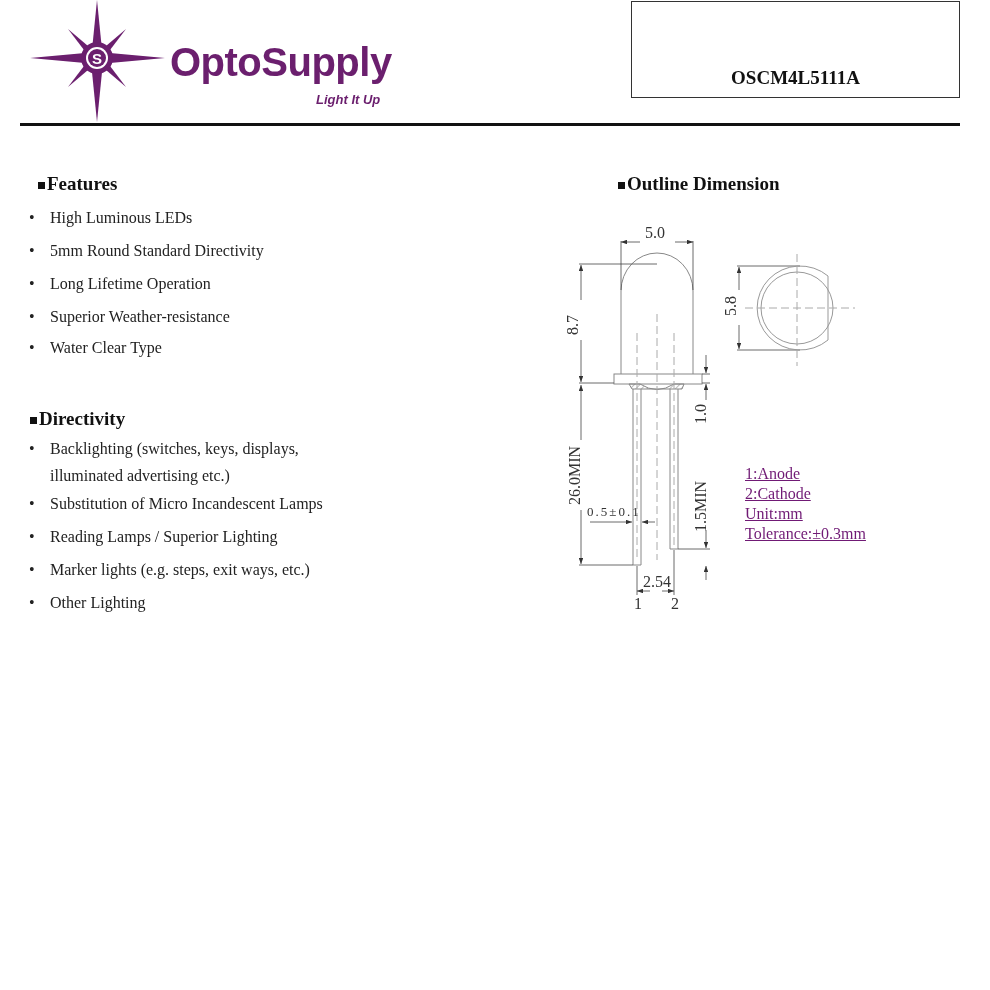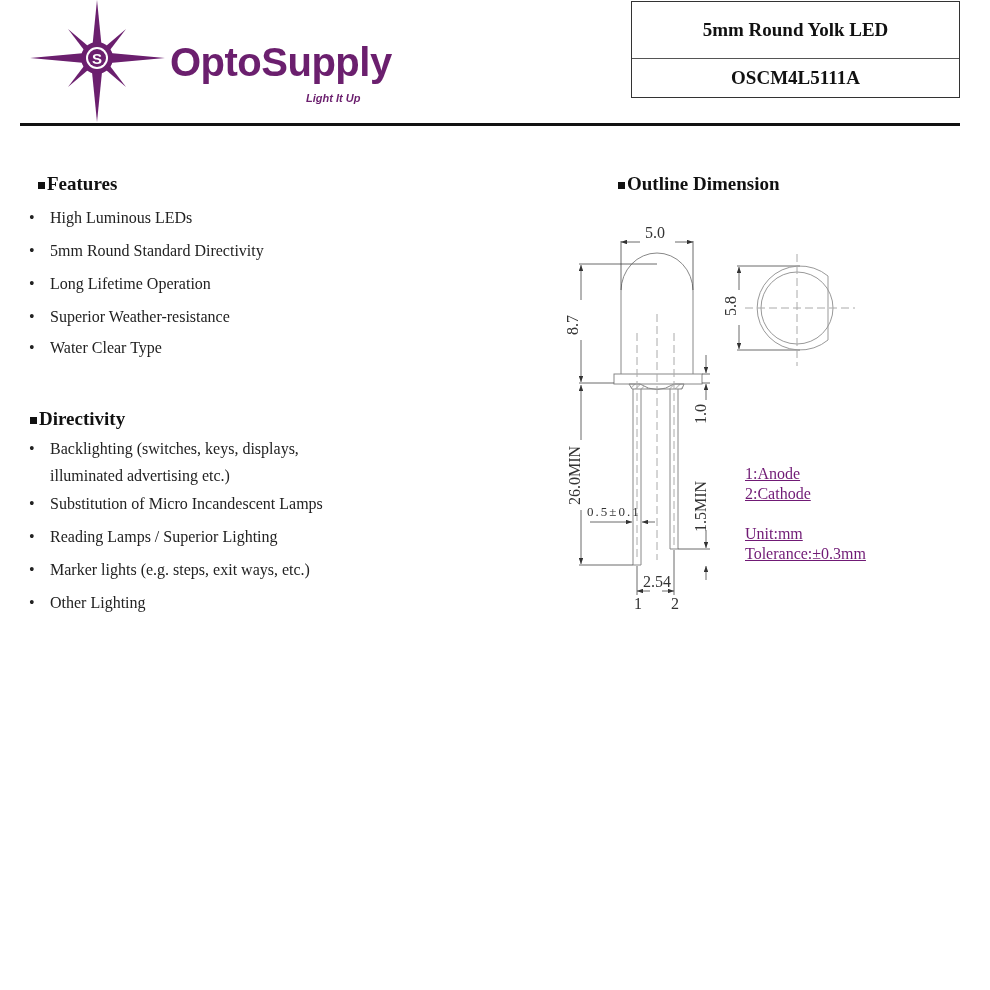--- a/index.html
+++ b/index.html
@@ -1,21 +1,21 @@
 <!DOCTYPE html>
 <html><head>
 <meta charset="utf-8">
 <style>
   html, body { margin:0; padding:0; background:#ffffff; }
   body { width:990px; height:990px; position:relative; overflow:hidden; font-family:"Liberation Serif", serif; color:#111; }
   .abs { position:absolute; }
 
   
   .logo-word { left:170px; top:40px; font-family:"Liberation Sans", sans-serif; font-weight:bold; font-size:40px; color:#6b1f6e; letter-spacing:-0.5px; }
-  .logo-tag { left:306px; top:92px; font-family:"Liberation Sans", sans-serif; font-weight:bold; font-style:italic; font-size:11px; color:#6b1f6e; }
+  .logo-tag { left:316px; top:92px; font-family:"Liberation Sans", sans-serif; font-weight:bold; font-style:italic; font-size:13px; color:#6b1f6e; }
 
   
   .title-box { left:631px; top:1px; width:327px; height:95px; border:1px solid #333; }
   .title-row1 { position:absolute; left:0; top:0; width:100%; height:56px; border-bottom:1px solid #555; display:flex; align-items:center; justify-content:center; font-weight:bold; font-size:19px; }
   .title-row2 { position:absolute; left:0; top:57px; width:100%; height:38px; display:flex; align-items:center; justify-content:center; font-weight:bold; font-size:19px; }
 
   .header-rule { left:20px; top:123px; width:940px; height:3px; background:#111; }
 
   .sec-head { font-weight:bold; font-size:19px; }
   .sec-head .sq { display:inline-block; width:7px; height:7px; background:#111; margin-right:2px; vertical-align:1px; }
@@ -40,21 +40,20 @@
     <circle cx="67" cy="58" r="16"></circle>
   </g>
   <circle cx="67" cy="58" r="11" fill="#fff"></circle>
   <circle cx="67" cy="58" r="9" fill="#6b1f6e"></circle>
   <text x="67" y="64" text-anchor="middle" font-family="Liberation Sans, sans-serif" font-weight="bold" font-size="15" fill="#fff">S</text>
 </svg>
 <div class="abs logo-word">OptoSupply</div>
 <div class="abs logo-tag">Light It Up</div>
 
 <div class="abs title-box">
-  <div class="title-row1">5mm Round Yolk LED</div>
   <div class="title-row2">OSCM4L5111A</div>
 </div>
 
 <div class="abs header-rule"></div>
 
 <div class="abs sec-head" style="left:38px;top:173px">
   <span class="sq"></span><span>Features</span>
 </div>
 <div class="abs list-item" style="left:50px;top:209px"><span class="bullet">•</span><span>High Luminous LEDs</span></div>
 <div class="abs list-item" style="left:50px;top:242px"><span class="bullet">•</span><span>5mm Round Standard Directivity</span></div>
@@ -157,15 +156,15 @@
     <text x="643" y="587">2.54</text>
     <text x="587" y="516" font-size="13" letter-spacing="2">0.5±0.1</text>
     <text x="634" y="609">1</text>
     <text x="671" y="609">2</text>
   </g>
 </svg>
 
 <div class="abs legend">
   <div>1:Anode</div>
   <div>2:Cathode</div>
-  <div style="margin-top:20px">Unit:mm</div>
+  <div style="margin-top:0">Unit:mm</div>
   <div>Tolerance:±0.3mm</div>
 </div>
 
 </body></html>

